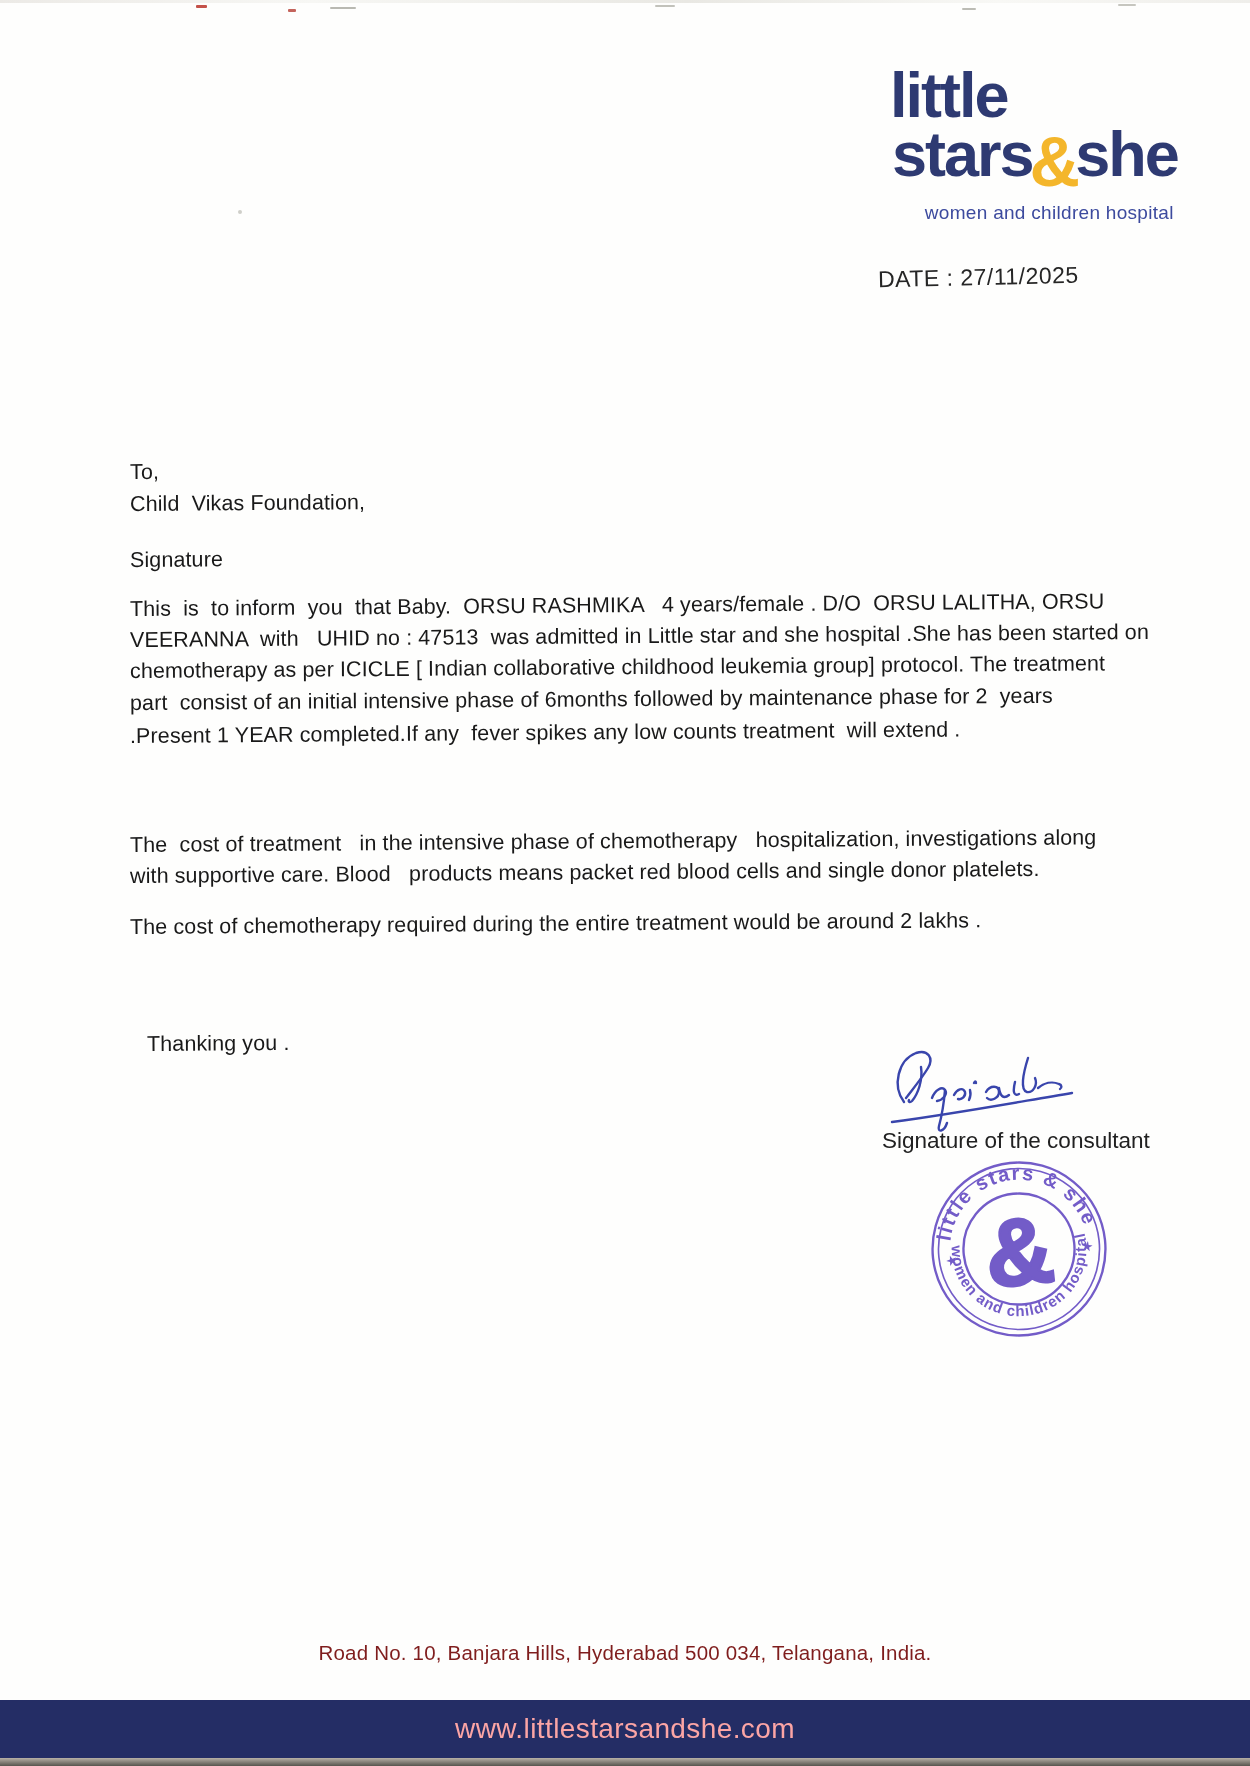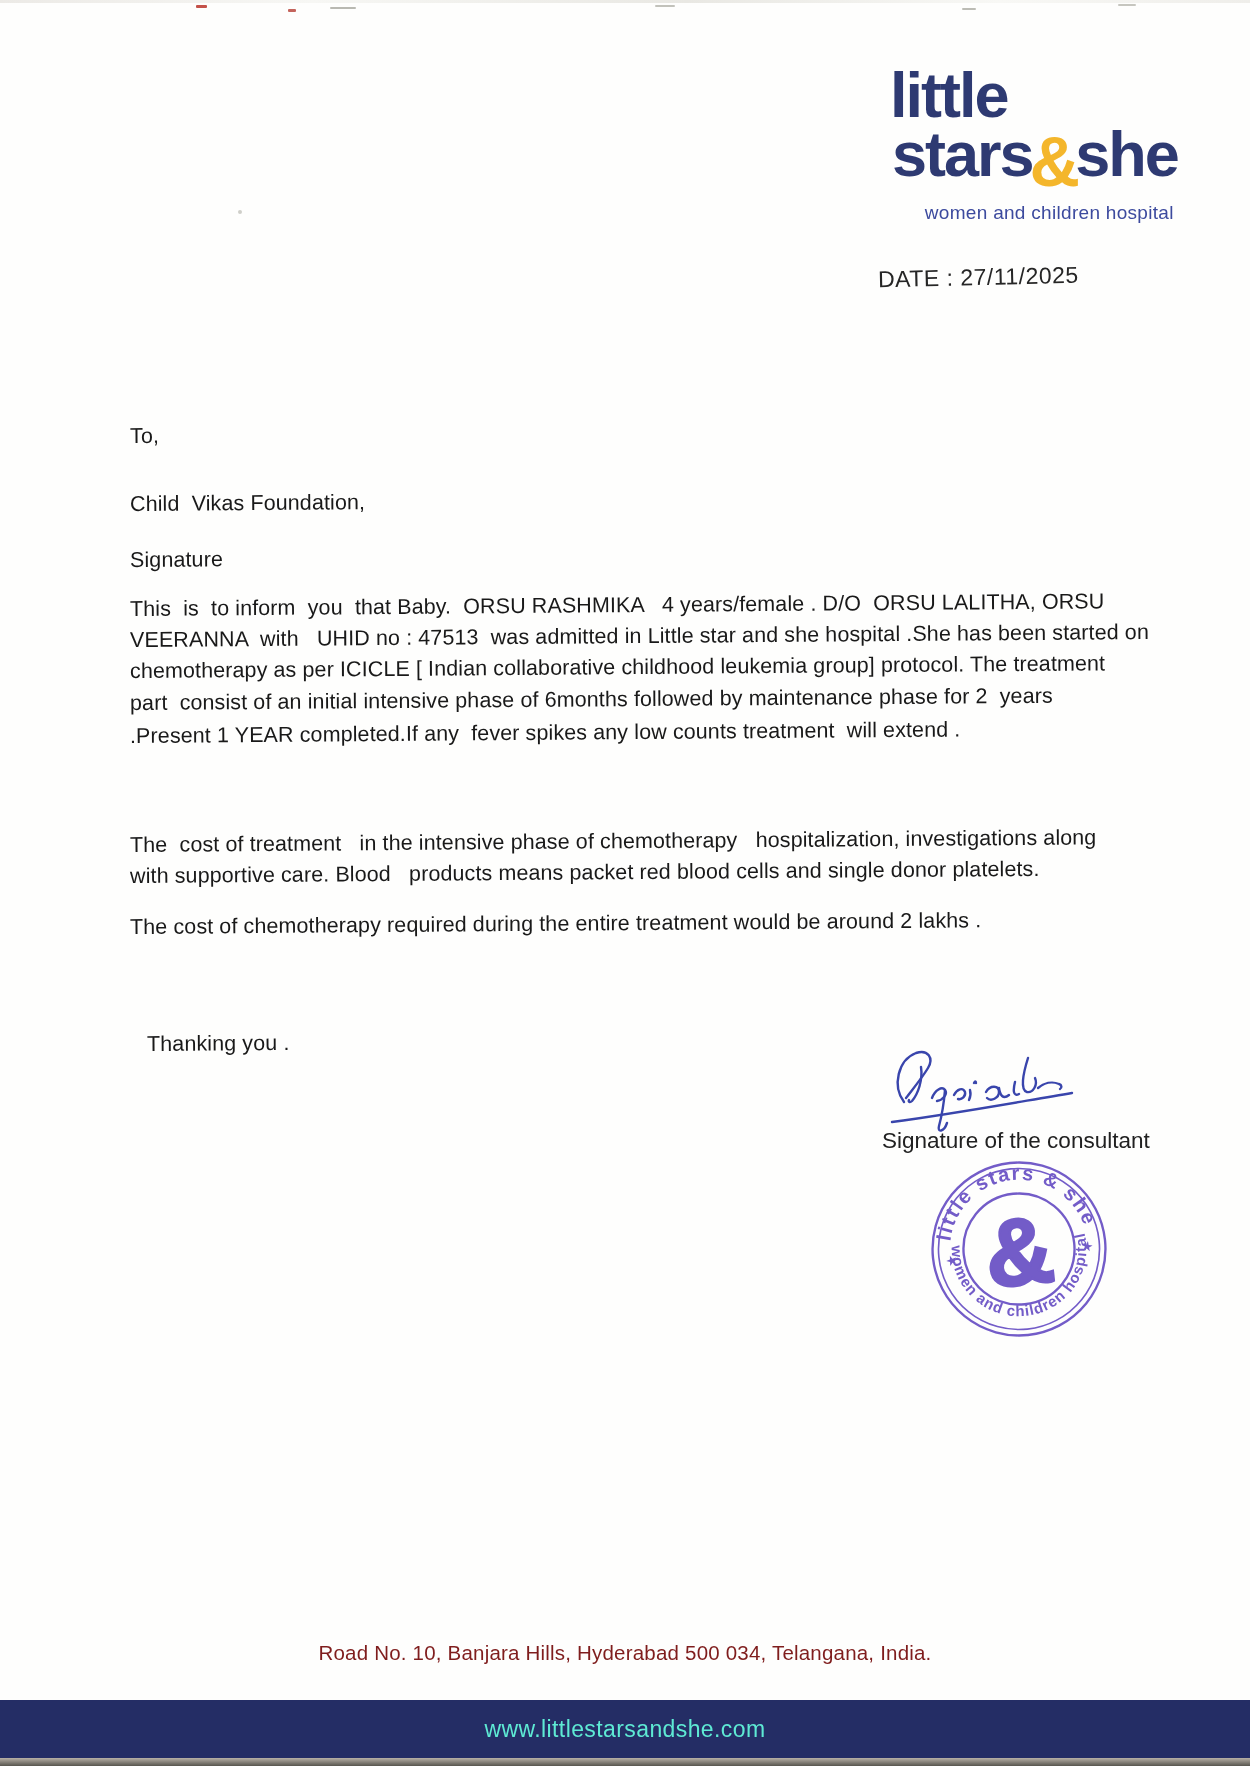--- a/index.html
+++ b/index.html
@@ -27,21 +27,21 @@
   .sig-svg{position:absolute;left:882px;top:1040px;}
   .sig-label{position:absolute;left:882px;top:1128px;font-size:22.5px;color:#212121;}
   
   .stamp{position:absolute;left:928px;top:1158px;}
   
   .addr{position:absolute;left:0;width:100%;text-align:center;color:#7f1d1d;font-size:20.5px;letter-spacing:.2px;}
   .addr1{top:1641px;}
   .addr2{top:1669px;}
   .footer-bar{position:absolute;left:0;top:1700px;width:100%;height:58px;
     display:flex;align-items:center;justify-content:center;}
-  .footer-bar .site{color:#5eead4;font-size:23px;letter-spacing:.4px;}
+  .footer-bar .site{color:#fca5a5;font-size:28px;letter-spacing:.4px;}
   .bottom-strip{position:absolute;left:0;top:1758px;width:100%;height:8px;
     background:linear-gradient(180deg,#b7b0a6,#57554e);}
 </style>
 </head>
 <body>
 
 <div class="page">
 
   <div class="top-edge"></div>
   <div class="speck" style="left:196px;top:5px;width:11px;height:3px;background:#c4524a;"></div>
@@ -57,21 +57,21 @@
     <div class="logo-line2" style="color:#2e3a72;">
       <span>stars</span>
         <span class="logo-amp" style="color:#f4b62b;">&amp;</span>
         <span>she</span>
     </div>
     <div class="logo-tagline" style="color:#3c4a9e;">women and children hospital</div>
   </div>
 
   <div class="date-line">DATE : 27/11/2025</div>
 
-  <div class="bodyline" style="top:424px;">To,</div>
+  <div class="bodyline" style="top:460px;">To,</div>
   <div class="bodyline" style="top:492px;">Child  Vikas Foundation,</div>
   <div class="bodyline" style="top:548px;">Signature</div>
 
   <div class="bodyline" style="top:597px;">This  is  to inform  you  that Baby.  ORSU RASHMIKA   4 years/female . D/O  ORSU LALITHA, ORSU</div>
   <div class="bodyline" style="top:628px;">VEERANNA  with   UHID no : 47513  was admitted in Little star and she hospital .She has been started on</div>
   <div class="bodyline" style="top:659px;">chemotherapy as per ICICLE [ Indian collaborative childhood leukemia group] protocol. The treatment</div>
   <div class="bodyline" style="top:691px;">part  consist of an initial intensive phase of 6months followed by maintenance phase for 2  years</div>
   <div class="bodyline" style="top:724px;">.Present 1 YEAR completed.If any  fever spikes any low counts treatment  will extend .</div>
 
   <div class="bodyline" style="top:833px;">The  cost of treatment   in the intensive phase of chemotherapy   hospitalization, investigations along</div>

